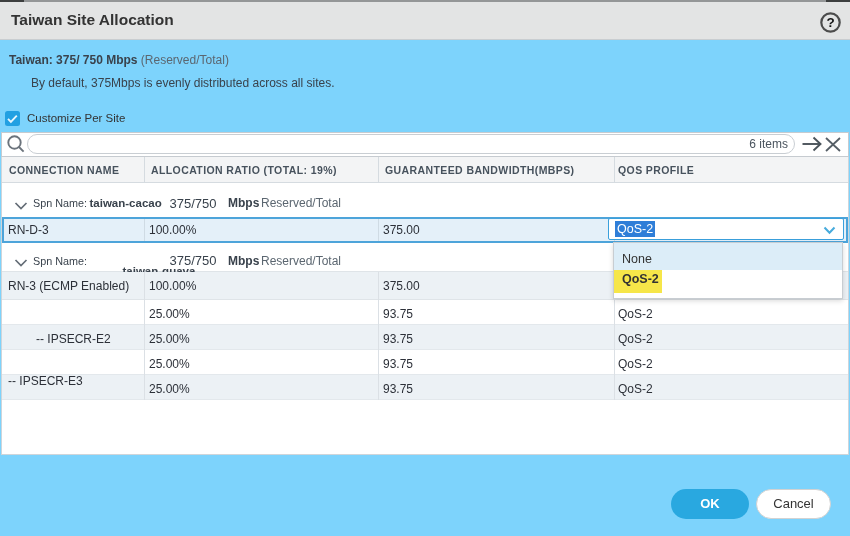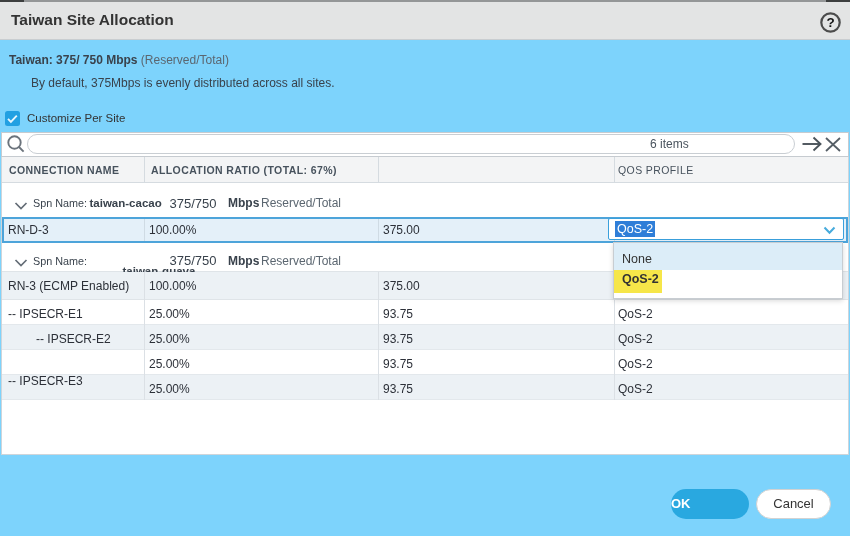--- a/index.html
+++ b/index.html
@@ -32,36 +32,37 @@
     <polyline points="3,7.8 5.9,10.8 11.8,4.6" fill="none" stroke="#e8f6fd" stroke-width="1.9"></polyline>
   </svg>
   <div class="abs" style="left:27px;top:105px;height:26px;line-height:26px;font-size:11.5px;color:#333;text-align:right;">Customize Per Site</div>
 
   <div class="abs" style="left:1px;top:132px;width:848px;height:25px;background:#fff;border:1px solid #c6cbd0;"></div>
   <svg class="abs" style="left:6px;top:134px;" width="20" height="21" viewBox="0 0 20 21">
     <circle cx="8.5" cy="8.5" r="6.2" fill="none" stroke="#6b737c" stroke-width="1.9"></circle>
     <line x1="13" y1="13" x2="17.6" y2="17.6" stroke="#6b737c" stroke-width="1.9"></line>
   </svg>
   <div class="abs" style="left:27px;top:134px;width:768px;height:20px;border:1px solid #c9ced3;border-radius:10px;background:#fff;"></div>
-  <div class="abs" style="left:650px;top:134px;width:138px;height:20px;line-height:20px;font-size:12px;color:#4a545e;">6 items</div>
+  <div class="abs" style="left:650px;top:134px;width:138px;height:20px;line-height:20px;text-align:right;font-size:12px;color:#4a545e;">6 items</div>
   <svg class="abs" style="left:801px;top:136px;" width="22" height="16" viewBox="0 0 22 16">
     <line x1="1.5" y1="8" x2="19" y2="8" stroke="#4a535a" stroke-width="1.9"></line>
     <polyline points="12.5,1.5 19.5,8 12.5,14.5" fill="none" stroke="#4a535a" stroke-width="1.9"></polyline>
   </svg>
   <svg class="abs" style="left:825px;top:136.5px;" width="16" height="15" viewBox="0 0 16 15">
     <line x1="1" y1="1" x2="15" y2="14" stroke="#555e66" stroke-width="1.8"></line>
     <line x1="15" y1="1" x2="1" y2="14" stroke="#555e66" stroke-width="1.8"></line>
   </svg>
 
   <div class="abs" style="left:1px;top:157px;width:848px;height:298px;border-left:1px solid #cfd5da;border-right:1px solid #cfd5da;border-bottom:1px solid #cfd5da;background:#fff;">
 
     <div class="abs" style="left:0;top:0;width:846px;height:26px;background:#f3f4f5;border-bottom:1px solid #d5dbe0;"></div>
     <div class="abs" style="left:7px;top:0;height:26px;line-height:26px;font-size:10.5px;font-weight:bold;letter-spacing:.4px;color:#47525d;">CONNECTION NAME</div>
-    <div class="abs" style="left:149px;top:0;height:26px;line-height:26px;font-size:10.5px;font-weight:bold;letter-spacing:.4px;color:#47525d;">ALLOCATION RATIO (TOTAL: 67%)</div>
-    <div class="abs" style="left:616px;top:0;height:26px;line-height:26px;font-size:10.5px;font-weight:normal;letter-spacing:.4px;color:#47525d;">QOS PROFILE</div>
+    <div class="abs" style="left:149px;top:0;height:26px;line-height:26px;font-size:10.5px;font-weight:bold;letter-spacing:.4px;color:#47525d;">ALLOCATION RATIO (TOTAL: 19%)</div>
+    <div class="abs" style="left:383px;top:0;height:26px;line-height:26px;font-size:10.5px;font-weight:bold;letter-spacing:.4px;color:#47525d;">GUARANTEED BANDWIDTH(MBPS)</div>
+    <div class="abs" style="left:616px;top:0;height:26px;line-height:26px;font-size:10.5px;font-weight:bold;letter-spacing:.4px;color:#47525d;">QOS PROFILE</div>
 
     <div class="abs" style="left:0;top:26px;width:846px;height:34px;background:#fff;"></div>
     <svg class="abs" style="left:11.5px;top:43.5px;" width="14" height="9" viewBox="0 0 14 9">
       <polyline points="1.5,2 7,7.5 12.5,2" fill="none" stroke="#646d76" stroke-width="1.7"></polyline>
     </svg>
     <div class="abs" style="left:31px;top:26px;height:34px;line-height:41px;font-size:10.8px;color:#39424c;">Spn Name:</div>
       <div class="abs" style="left:87.5px;top:26px;height:34px;line-height:41px;font-size:11.5px;font-weight:bold;color:#39424c;">taiwan-cacao</div>
       <div class="abs" style="left:167.5px;top:26px;height:34px;line-height:41px;font-size:13px;color:#39424c;">375/750</div>
       <div class="abs" style="left:226px;top:26px;height:34px;line-height:41px;font-size:12px;font-weight:bold;color:#39424c;">Mbps</div>
       <div class="abs" style="left:259px;top:26px;height:34px;line-height:41px;font-size:12px;color:#5b6670;">Reserved/Total</div>
@@ -84,21 +85,20 @@
     <div class="abs" style="left:0;top:115px;width:846px;height:28px;background:#ecf1f5;border-bottom:1px solid #dfe4e8;"></div>
     <div class="abs" style="left:6px;top:115px;height:28px;line-height:28px;font-size:12px;color:#2c3038;text-align:right;">RN-3 (ECMP Enabled)</div>
     <div class="abs" style="left:147px;top:115px;height:28px;line-height:28px;font-size:12px;color:#2c3038;">100.00%</div>
     <div class="abs" style="left:381px;top:115px;height:28px;line-height:28px;font-size:12px;color:#2c3038;">375.00</div>
 
     <div class="abs" style="left:0;top:143px;width:846px;height:25px;background:#fff;border-bottom:1px solid #e3e8ec;"></div>
     <div class="abs" style="left:0;top:168px;width:846px;height:25px;background:#ecf1f5;border-bottom:1px solid #e3e8ec;"></div>
     <div class="abs" style="left:0;top:193px;width:846px;height:25px;background:#fff;border-bottom:1px solid #e3e8ec;"></div>
     <div class="abs" style="left:0;top:218px;width:846px;height:25px;background:#ecf1f5;border-bottom:1px solid #e3e8ec;"></div>
 
-    <div class="abs" style="left:6px;top:145px;height:25px;line-height:25px;font-size:12px;color:#2c3038;">-- IPSECR-E1</div>
     <div class="abs" style="left:147px;top:145px;height:25px;line-height:25px;font-size:12px;color:#2c3038;">25.00%</div>
     <div class="abs" style="left:381px;top:145px;height:25px;line-height:25px;font-size:12px;color:#2c3038;">93.75</div>
     <div class="abs" style="left:616px;top:145px;height:25px;line-height:25px;font-size:12px;color:#2c3038;">QoS-2</div>
 
     <div class="abs" style="left:6px;top:170px;height:25px;line-height:25px;font-size:12px;color:#2c3038;margin-left:28px;">-- IPSECR-E2</div>
     <div class="abs" style="left:147px;top:170px;height:25px;line-height:25px;font-size:12px;color:#2c3038;">25.00%</div>
     <div class="abs" style="left:381px;top:170px;height:25px;line-height:25px;font-size:12px;color:#2c3038;">93.75</div>
     <div class="abs" style="left:616px;top:170px;height:25px;line-height:25px;font-size:12px;color:#2c3038;">QoS-2</div>
 
     <div class="abs" style="left:6px;top:212px;height:25px;line-height:25px;font-size:12px;color:#2c3038;">-- IPSECR-E3</div>
@@ -125,16 +125,16 @@
   <svg class="abs" style="left:822.5px;top:226px;" width="13" height="9" viewBox="0 0 13 9">
     <polyline points="1.5,1.5 6.5,6.8 11.5,1.5" fill="none" stroke="#47abdc" stroke-width="2"></polyline>
   </svg>
 
   <div class="abs" style="left:613px;top:242px;width:230px;height:57px;background:#fff;border:1px solid #c8cdd2;box-shadow:0 2px 5px rgba(0,0,0,.15);"></div>
   <div class="abs" style="left:614px;top:243px;width:228px;height:27px;background:#dcedf8;"></div>
   <div class="abs" style="left:622px;top:246px;height:27px;line-height:27px;font-size:12.5px;color:#333;">None</div>
   <div class="abs" style="left:614px;top:270px;width:48px;height:23px;background:#f6e649;"></div>
   <div class="abs" style="left:622px;top:270px;height:23px;line-height:19px;font-size:12.5px;font-weight:bold;color:#333;">QoS-2</div>
 
-  <div class="abs" style="left:671px;top:489px;width:78px;height:30px;background:#29a8e0;border-radius:15px;line-height:30px;font-size:13px;font-weight:bold;color:#fff;">OK</div>
+  <div class="abs" style="left:671px;top:489px;width:78px;height:30px;background:#29a8e0;border-radius:15px;text-align:center;line-height:30px;font-size:13px;font-weight:bold;color:#fff;">OK</div>
   <div class="abs" style="left:756px;top:489px;width:75px;height:30px;background:#fff;border:1px solid #d2d2d2;border-radius:15px;text-align:center;line-height:28px;font-size:13px;color:#333;">Cancel</div>
 
 </div>
 
 </body></html>

